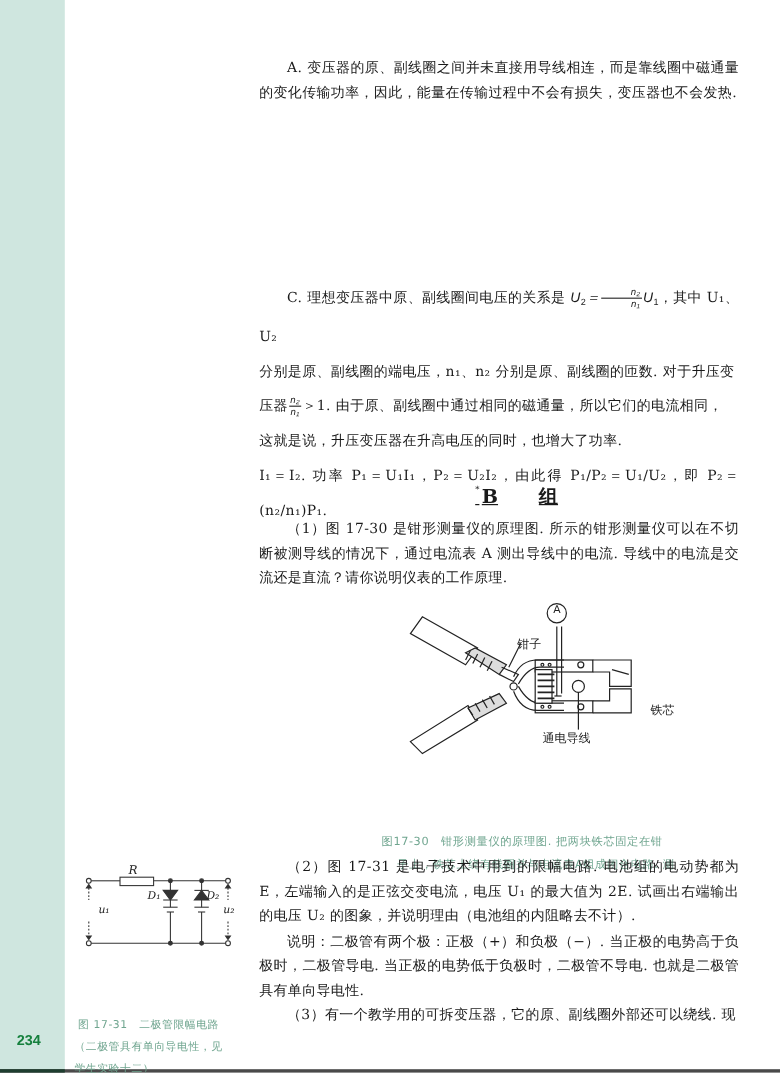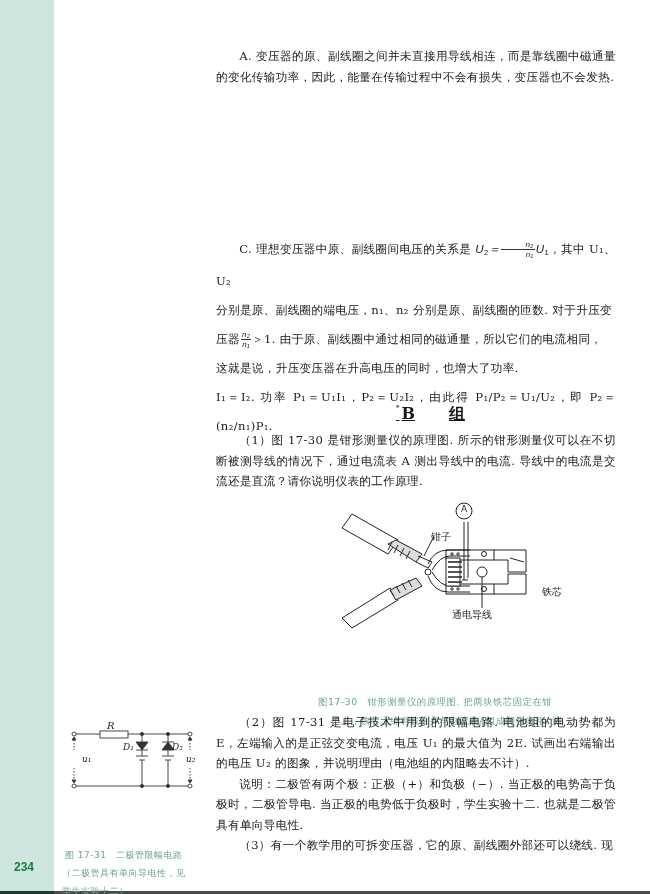--- a/index.html
+++ b/index.html
@@ -148,21 +148,21 @@
 <div class="fig-label" style="left:506px; top:585px;margin-left:36px;">铁芯</div>
 <div class="fig-label" style="left:452px; top:608px;">通电导线</div>
 
 <div class="caption" style="left:318px; top:644px; width:280px;">
   <div>图17-30　钳形测量仪的原理图. 把两块铁芯固定在钳</div>
   <div style="text-indent:13px;">子上，铁芯上绕有线圈并与电流表A组成闭合电路. 测</div>
 </div>
 
 <div class="body-text" style="top:712px;">
   <p class="para">（2）图 17-31 是电子技术中用到的限幅电路. 电池组的电动势都为 E，左端输入的是正弦交变电流，电压 U₁ 的最大值为 2E. 试画出右端输出的电压 U₂ 的图象，并说明理由（电池组的内阻略去不计）.</p>
-  <p class="para">说明：二极管有两个极：正极（+）和负极（−）. 当正极的电势高于负极时，二极管导电. 当正极的电势低于负极时，学生实验十二. 也就是二极管具有单向导电性.</p>
+  <p class="para">说明：二极管有两个极：正极（+）和负极（−）. 当正极的电势高于负极时，二极管导电. 当正极的电势低于负极时，二极管不导电. 也就是二极管具有单向导电性.</p>
   <p class="para">（3）有一个教学用的可拆变压器，它的原、副线圈外部还可以绕线. 现</p>
 </div>
 
 <svg style="left:60px; top:720px;" width="150" height="70" viewBox="0 0 150 70">
   <g fill="none" stroke="#333" stroke-width="0.9">
     <circle cx="14" cy="14" r="2" fill="#fff"></circle>
     <circle cx="14" cy="66" r="2" fill="#fff"></circle>
     <circle cx="130" cy="14" r="2" fill="#fff"></circle>
     <circle cx="130" cy="66" r="2" fill="#fff"></circle>
     <line x1="16" y1="14" x2="40" y2="14"></line>

